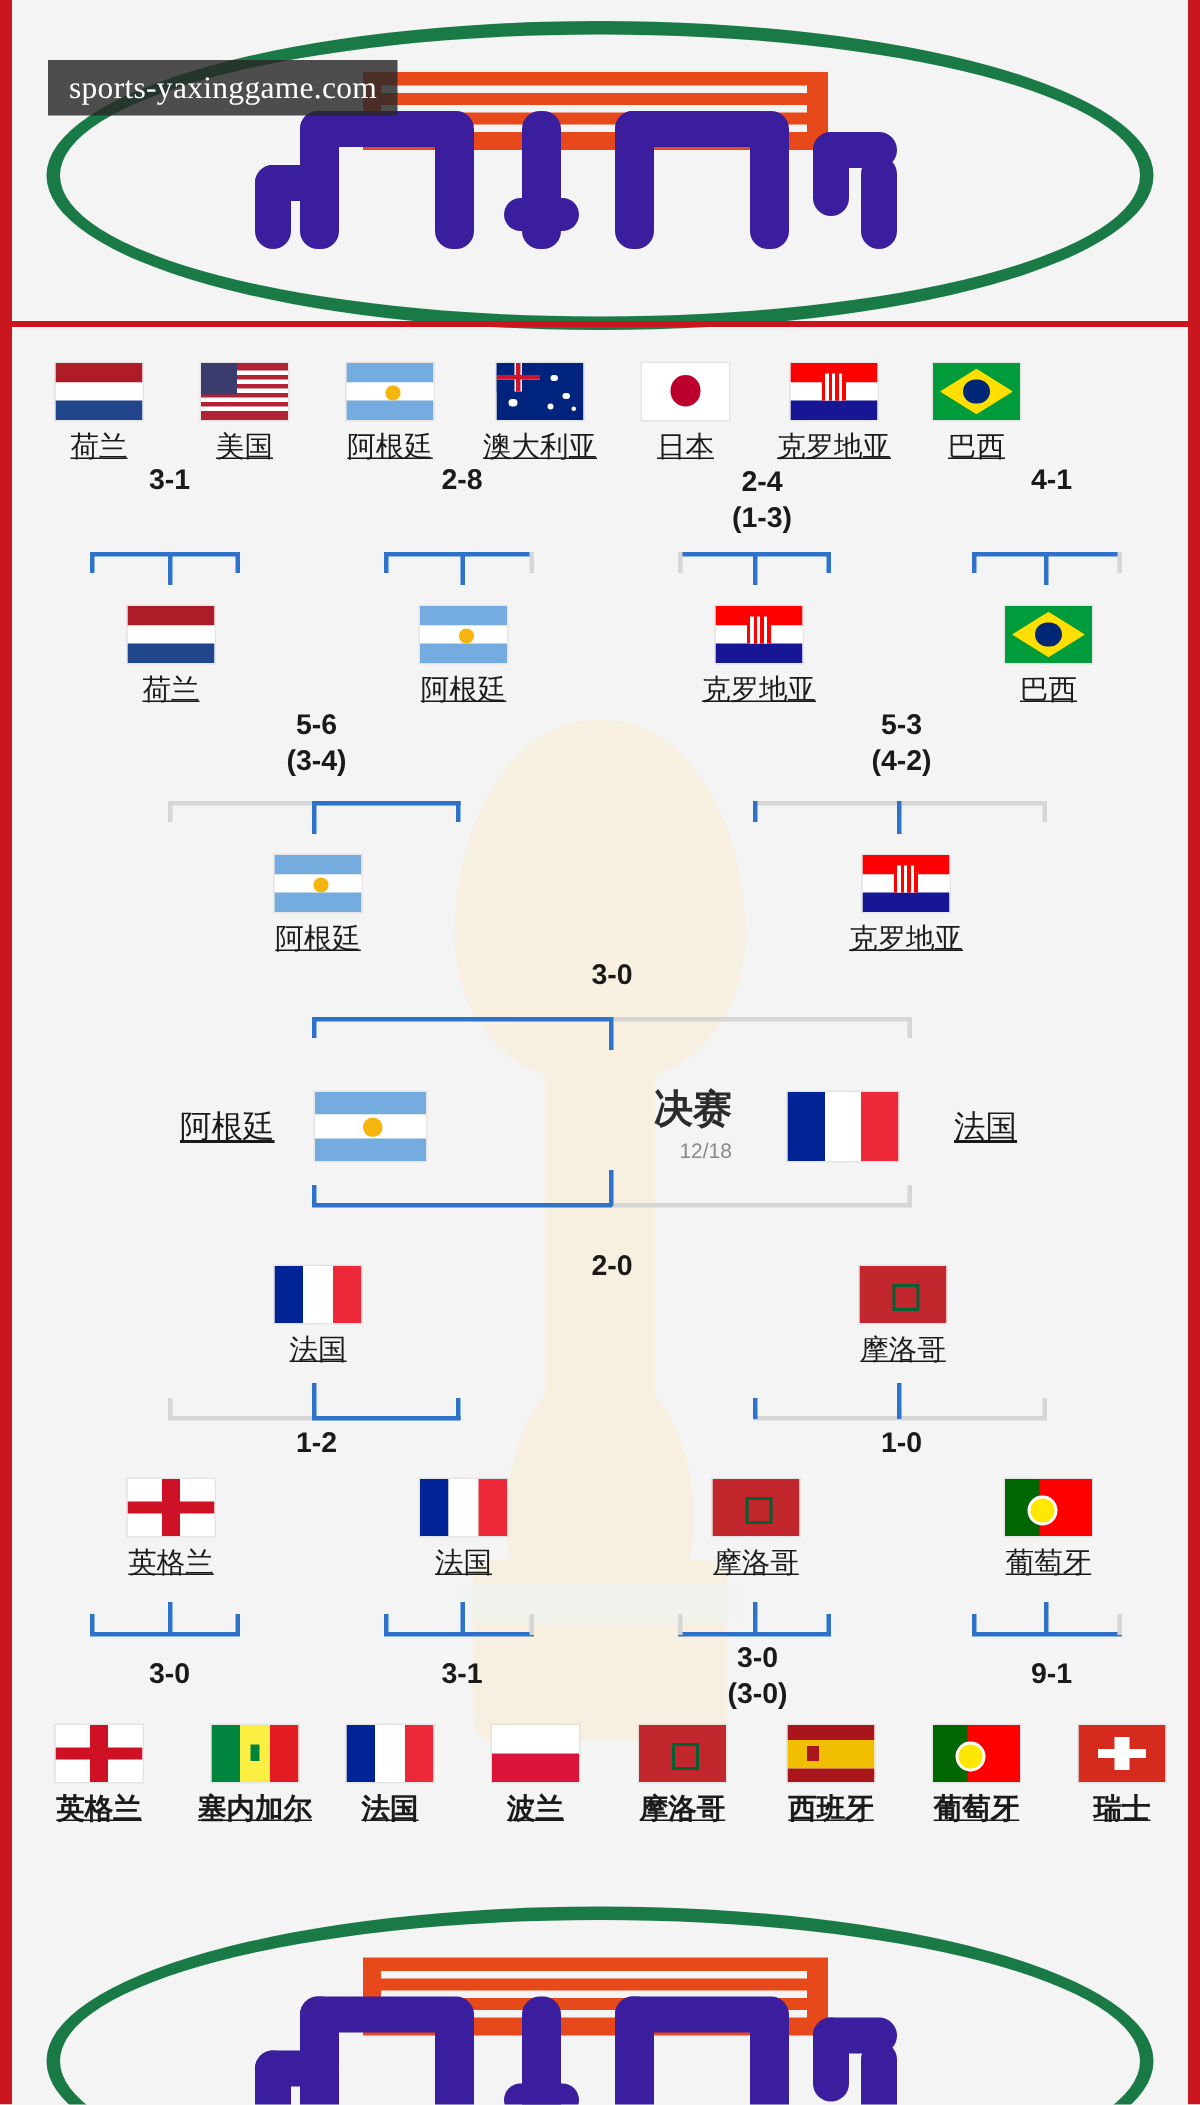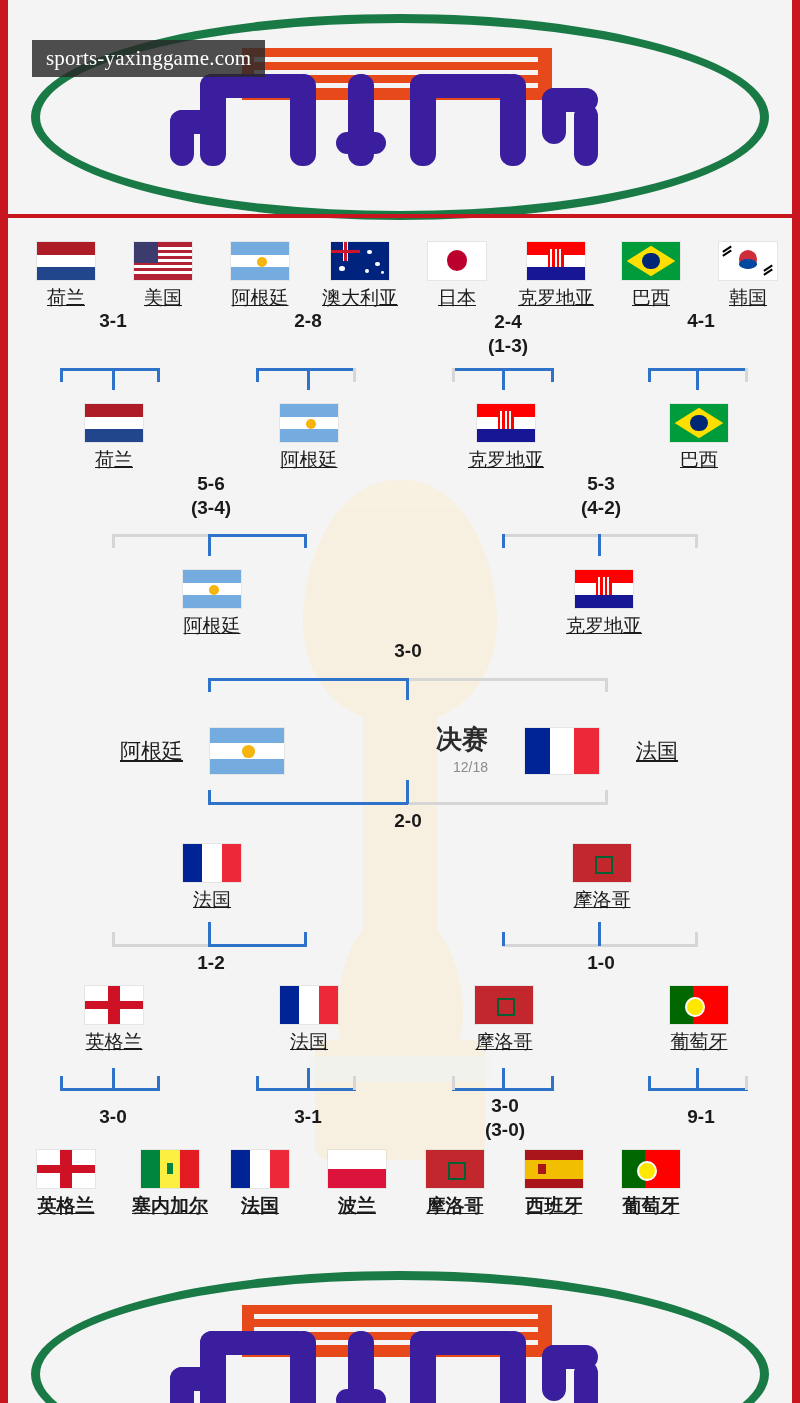--- a/index.html
+++ b/index.html
@@ -197,32 +197,20 @@
 
   <div class="node" style="left:605px;top:20px;width:76px;">
     <div class="flag">
       <div class="full" style="background:#009b3a;"></div>
       <div style="position:absolute;left:8%;top:10%;width:84%;height:80%;background:#fedf00;transform:skew(0deg);clip-path:polygon(50% 0,100% 50%,50% 100%,0 50%);"></div>
       <div class="circle" style="left:35%;top:28%;width:30%;height:44%;background:#002776;"></div>
     </div>
     <div class="team">巴西</div>
   </div>
 
-  <div class="node" style="left:702px;top:20px;width:76px;">
-    <div class="flag">
-      <div class="full" style="background:#ffffff;"></div>
-      <div class="circle" style="left:34%;top:22%;width:32%;height:50%;background:#cd2e3a;"></div>
-      <div class="circle" style="left:34%;top:46%;width:32%;height:26%;background:#0047a0;"></div>
-      <div style="position:absolute;left:6%;top:16%;width:18%;height:5%;background:#000;transform:rotate(-33deg);"></div>
-      <div style="position:absolute;left:6%;top:26%;width:18%;height:5%;background:#000;transform:rotate(-33deg);"></div>
-      <div style="position:absolute;left:76%;top:66%;width:18%;height:5%;background:#000;transform:rotate(-33deg);"></div>
-      <div style="position:absolute;left:76%;top:76%;width:18%;height:5%;background:#000;transform:rotate(-33deg);"></div>
-    </div>
-    <div class="team">韩国</div>
-  </div>
 
   <div class="score" style="left:60px;top:88px;width:90px;">
     <span>3-1</span>
   </div>
   <div class="score" style="left:255px;top:88px;width:90px;">
     <span>2-8</span>
   </div>
   <div class="score" style="left:455px;top:88px;width:90px;line-height:1.25;">
     <span>2-4</span>
     <small>(1-3)</small>
@@ -356,21 +344,21 @@
 
   <div class="node" style="left:490px;top:506px;width:180px;display:flex;align-items:center;gap:10px;">
     <div class="flag" style="width:74px;height:46px;">
       <div class="v3" style="left:0;background:#002395;"></div>
       <div class="v3" style="left:33.34%;background:#ffffff;"></div>
       <div class="v3" style="left:66.68%;background:#ed2939;"></div>
     </div>
     <div class="team" style="margin:0;font-size:21px;">法国</div>
   </div>
 
-  <div class="score" style="left:355px;top:588px;width:90px;">
+  <div class="score" style="left:355px;top:612px;width:90px;">
     <span>2-0</span>
   </div>
 
   <div class="ln" style="left:200px;top:580px;width:200px;height:3px;"></div>
   <div class="ln grey" style="left:400px;top:580px;width:200px;height:3px;"></div>
   <div class="ln" style="left:200px;top:568px;width:3px;height:14px;"></div>
   <div class="ln grey" style="left:597px;top:568px;width:3px;height:14px;"></div>
   <div class="ln" style="left:398px;top:558px;width:3px;height:24px;"></div>
 
   <div class="node" style="left:166px;top:622px;width:76px;">
@@ -533,20 +521,28 @@
 
   <div class="node" style="left:605px;top:928px;width:76px;">
     <div class="flag">
       <div class="full" style="background:#ff0000;"></div>
       <div style="position:absolute;left:0;top:0;width:40%;height:100%;background:#006600;"></div>
       <div class="circle" style="left:26%;top:28%;width:28%;height:44%;background:#ffe800;border:2px solid #fff;"></div>
     </div>
     <div class="team b">葡萄牙</div>
   </div>
 
+  <div class="node" style="left:702px;top:928px;width:76px;">
+    <div class="flag">
+      <div class="full" style="background:#d52b1e;"></div>
+      <div style="position:absolute;left:42%;top:22%;width:16%;height:56%;background:#fff;"></div>
+      <div style="position:absolute;left:22%;top:42%;width:56%;height:16%;background:#fff;"></div>
+    </div>
+    <div class="team b">瑞士</div>
+  </div>
 
 </div>
 
 <div class="logo-band bottom">
   <div class="logo-oval">
     <div class="logo-mark">
       <div class="lm-bars">
           <i></i>
           <i></i>
           <i></i>

